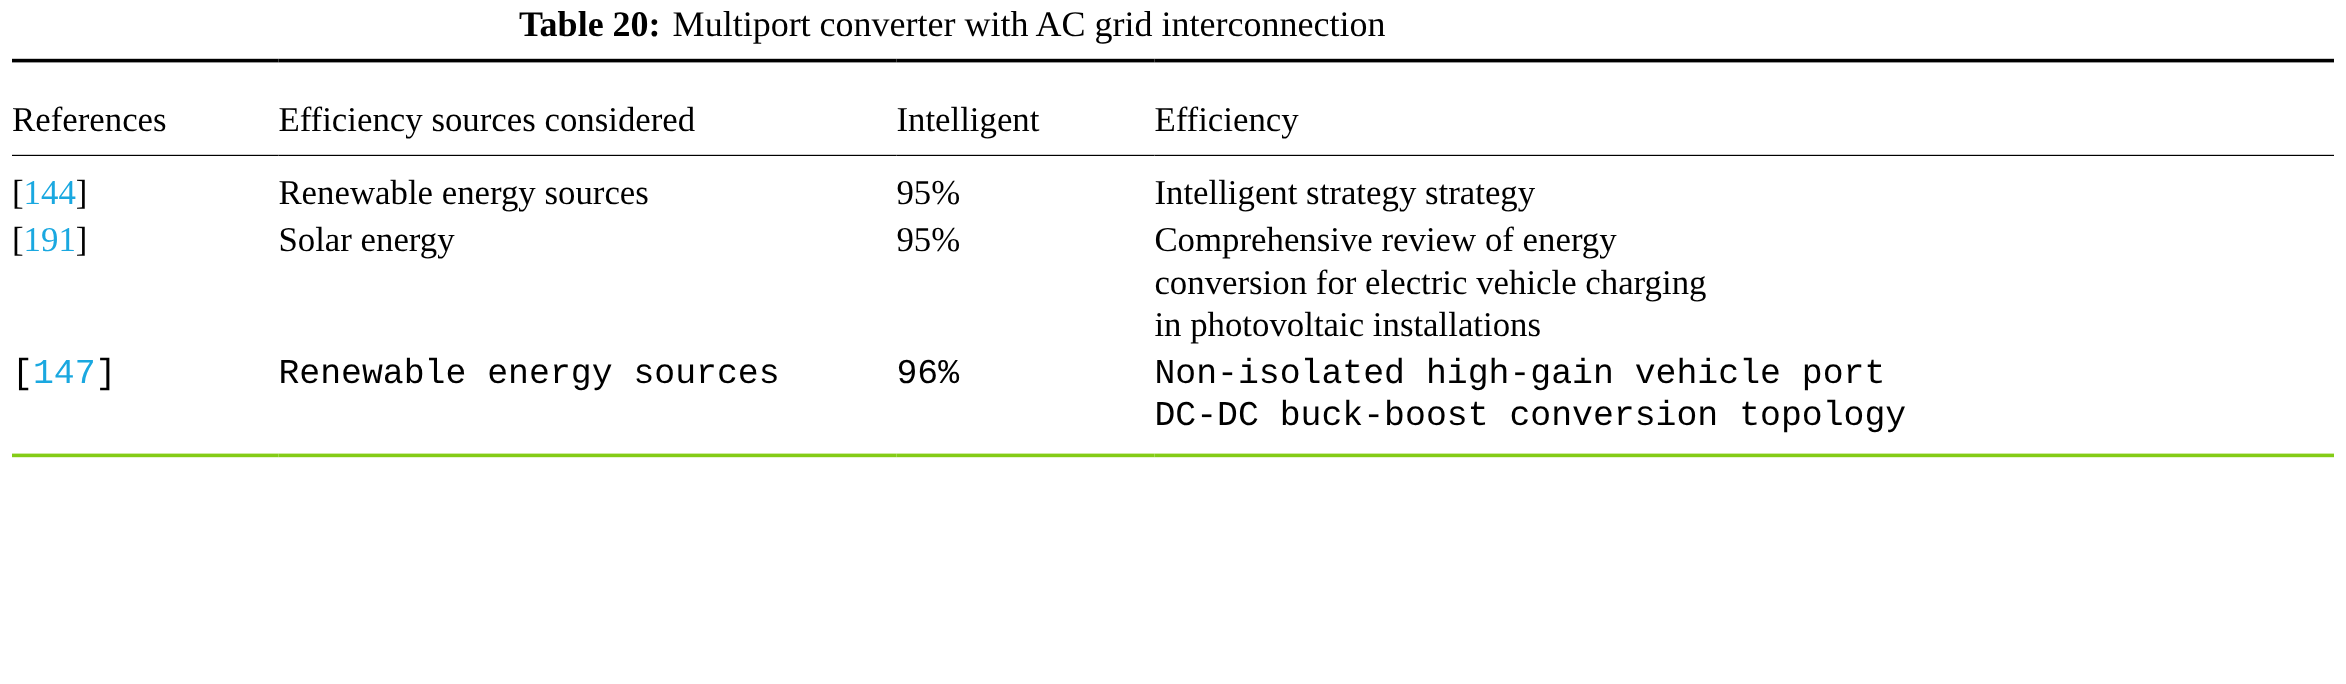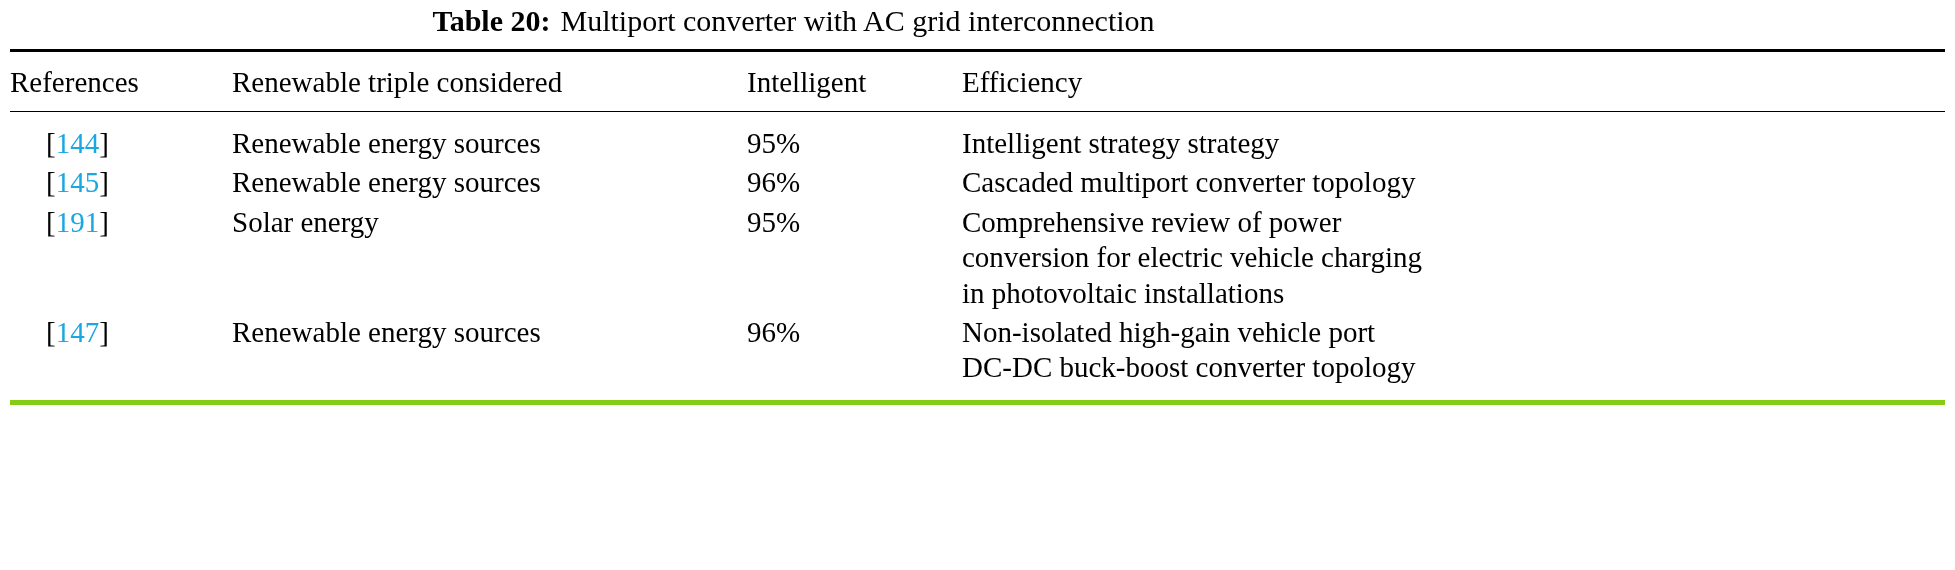--- a/index.html
+++ b/index.html
@@ -47,44 +47,44 @@
     padding: 2px 0 2px 0;
     font-weight: normal;
   }
   .rule-top {
     border-top: 3px solid #000;
   }
   .rule-mid {
     border-top: 1.6px solid #000;
   }
   .rule-bot {
-    border-bottom: 5px solid #84cc16;
+    border-bottom: 3px solid #84cc16;
+    font-family: Liberation Mono, monospace;
   }
   thead tr.head-row th {
-    padding-top: 14px;
+    padding-top: 32px;
     padding-bottom: 12px;
   }
   tbody tr td {
     padding-top: 9px;
     padding-bottom: 7px;
     line-height: 1.22;
   }
   tbody tr:first-child td {
     padding-top: 14px;
   }
   tbody tr:last-child td {
     padding-bottom: 14px;
   }
   .col-ref    { width: 222px; }
   .col-src    { width: 515px; }
   .col-eff    { width: 215px; }
   .col-lim    { width: auto; }
   .cite {
     color: #1aa8e0;
-    margin-left: 36px;
   }
   .cite .brk {
     color: #000000;
   }
   .lim-lines span {
     display: block;
   }
 </style>
 </head>
 <body>
@@ -98,70 +98,60 @@
   <table class="tbl">
     <colgroup>
       <col class="col-ref">
       <col class="col-src">
       <col class="col-eff">
       <col class="col-lim">
     </colgroup>
     <thead>
       <tr class="head-row rule-top rule-mid-after">
         <th class="rule-top">References</th>
-        <th class="rule-top">Renewable triple considered</th>
+        <th class="rule-top">Efficiency sources considered</th>
         <th class="rule-top">Intelligent</th>
         <th class="rule-top">Efficiency</th>
       </tr>
     </thead>
     <tbody>
 
       <tr>
         <td class="rule-mid">
           <span class="cite"><span class="brk">[</span><span>144</span><span class="brk">]</span></span>
         </td>
         <td class="rule-mid">Renewable energy sources</td>
         <td class="rule-mid">95%</td>
         <td class="rule-mid lim-lines">
           <span>Intelligent strategy strategy</span>
         </td>
       </tr>
 
-      <tr>
-        <td>
-          <span class="cite"><span class="brk">[</span><span>145</span><span class="brk">]</span></span>
-        </td>
-        <td>Renewable energy sources</td>
-        <td>96%</td>
-        <td class="lim-lines">
-          <span>Cascaded multiport converter topology</span>
-        </td>
-      </tr>
 
       <tr>
         <td>
           <span class="cite"><span class="brk">[</span><span>191</span><span class="brk">]</span></span>
         </td>
         <td>Solar energy</td>
         <td>95%</td>
         <td class="lim-lines">
-          <span>Comprehensive review of power</span>
+          <span>Comprehensive review of energy</span>
           <span>conversion for electric vehicle charging</span>
           <span>in photovoltaic installations</span>
         </td>
       </tr>
 
       <tr>
         <td class="rule-bot">
           <span class="cite"><span class="brk">[</span><span>147</span><span class="brk">]</span></span>
         </td>
         <td class="rule-bot">Renewable energy sources</td>
         <td class="rule-bot">96%</td>
         <td class="rule-bot lim-lines">
           <span>Non-isolated high-gain vehicle port</span>
-          <span>DC-DC buck-boost converter topology</span>
+          <span>DC-DC buck-boost conversion topology</span>
         </td>
       </tr>
 
     </tbody>
   </table>
 
 </div>
 
 </body></html>

